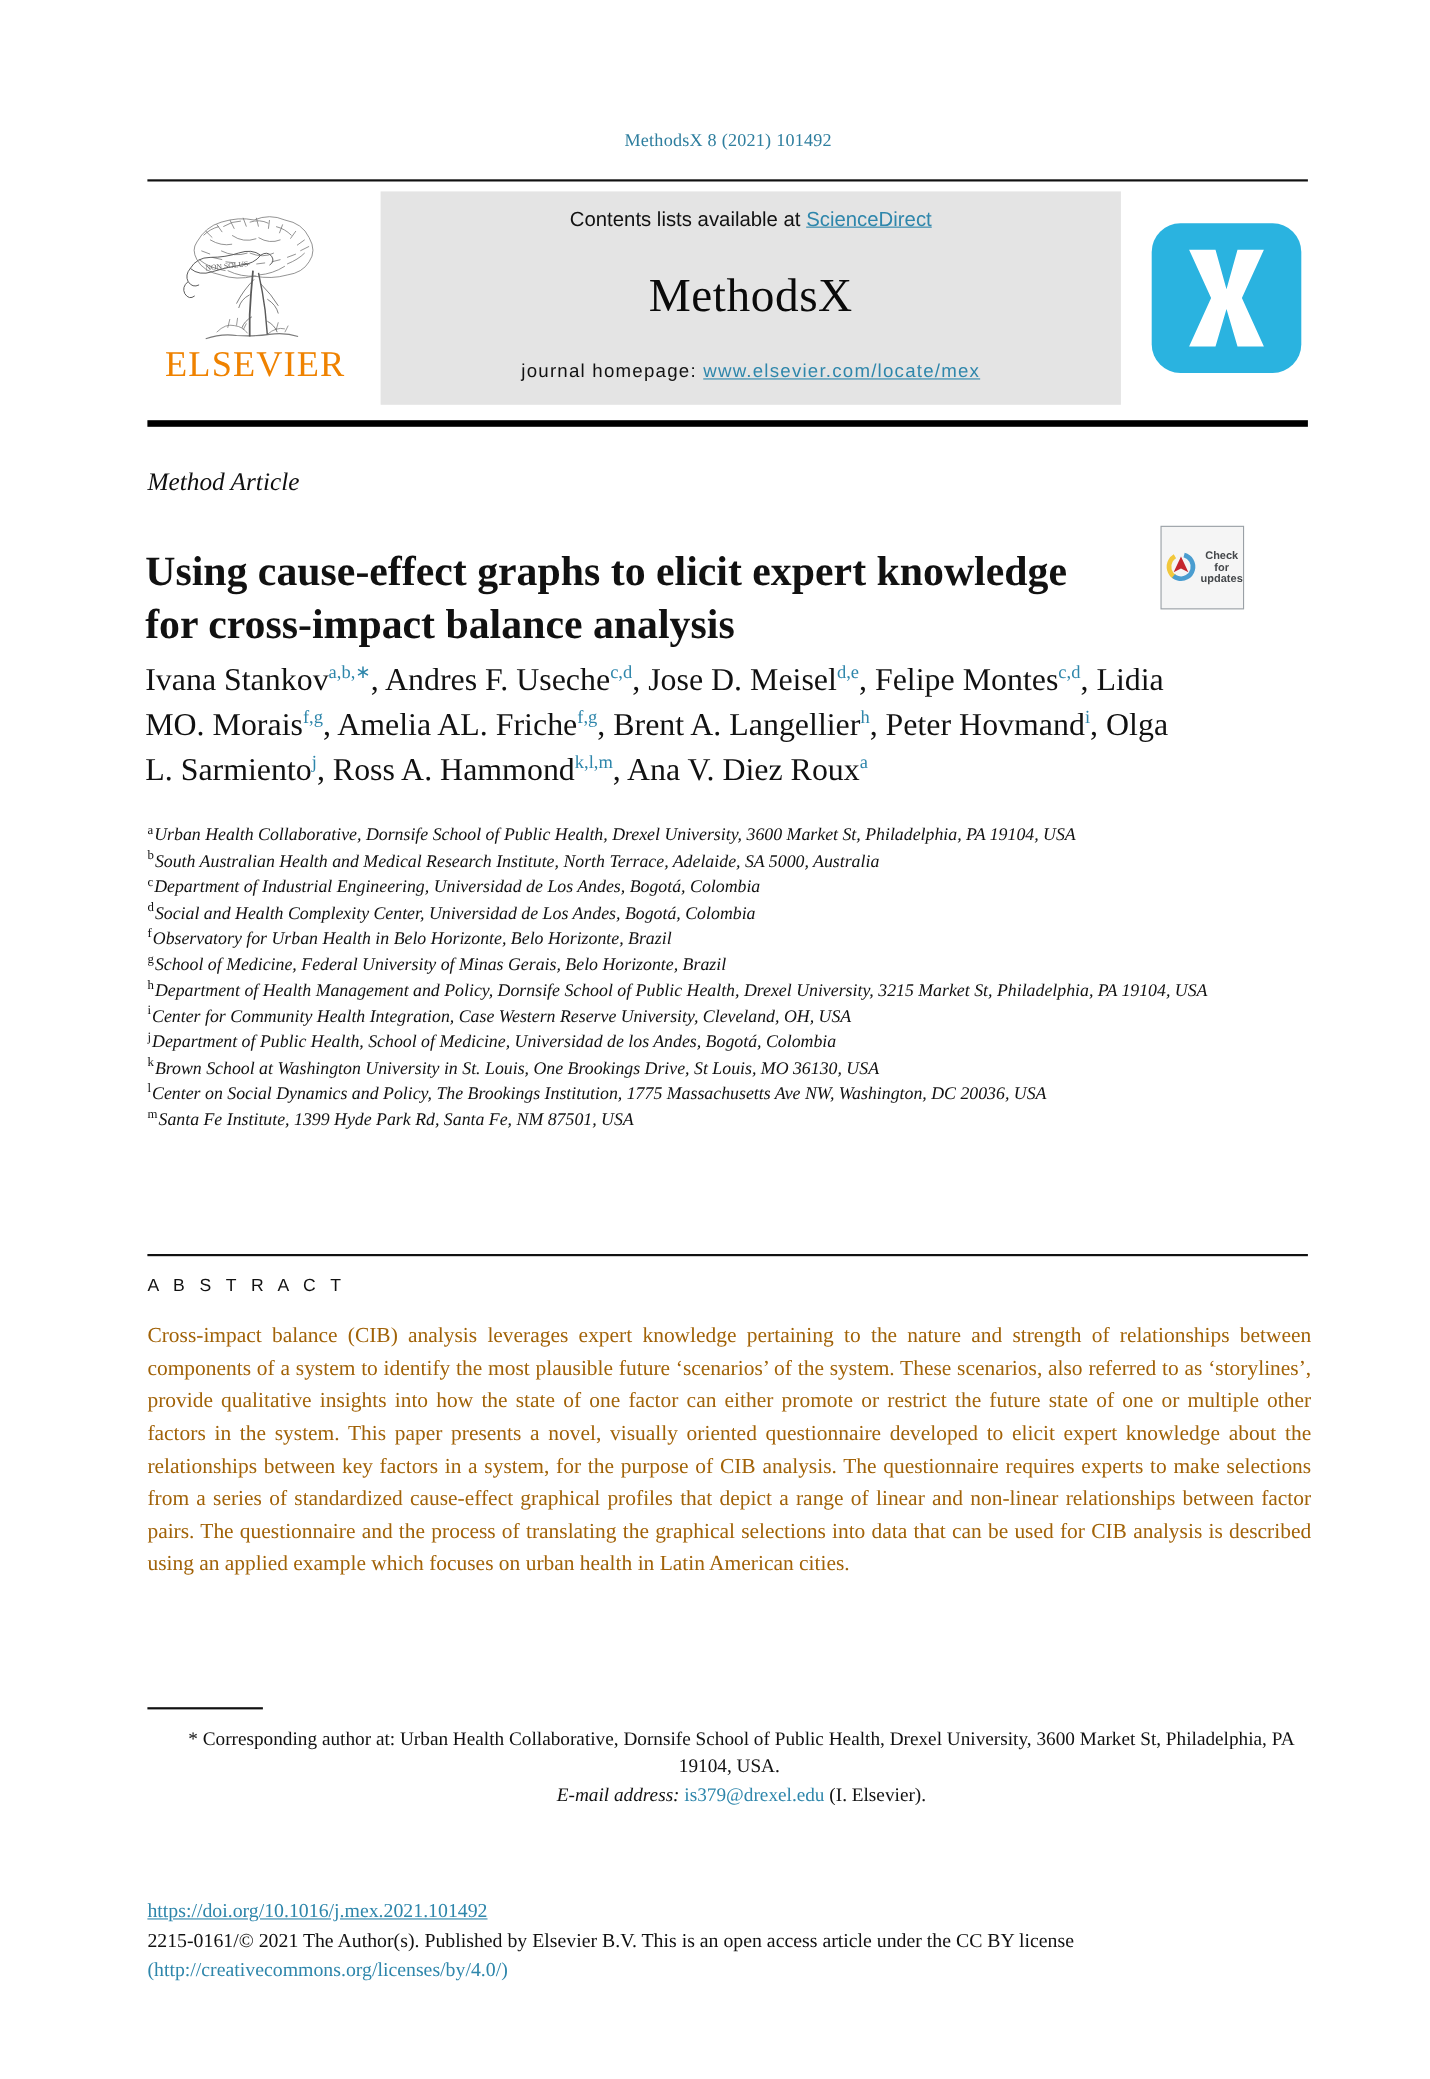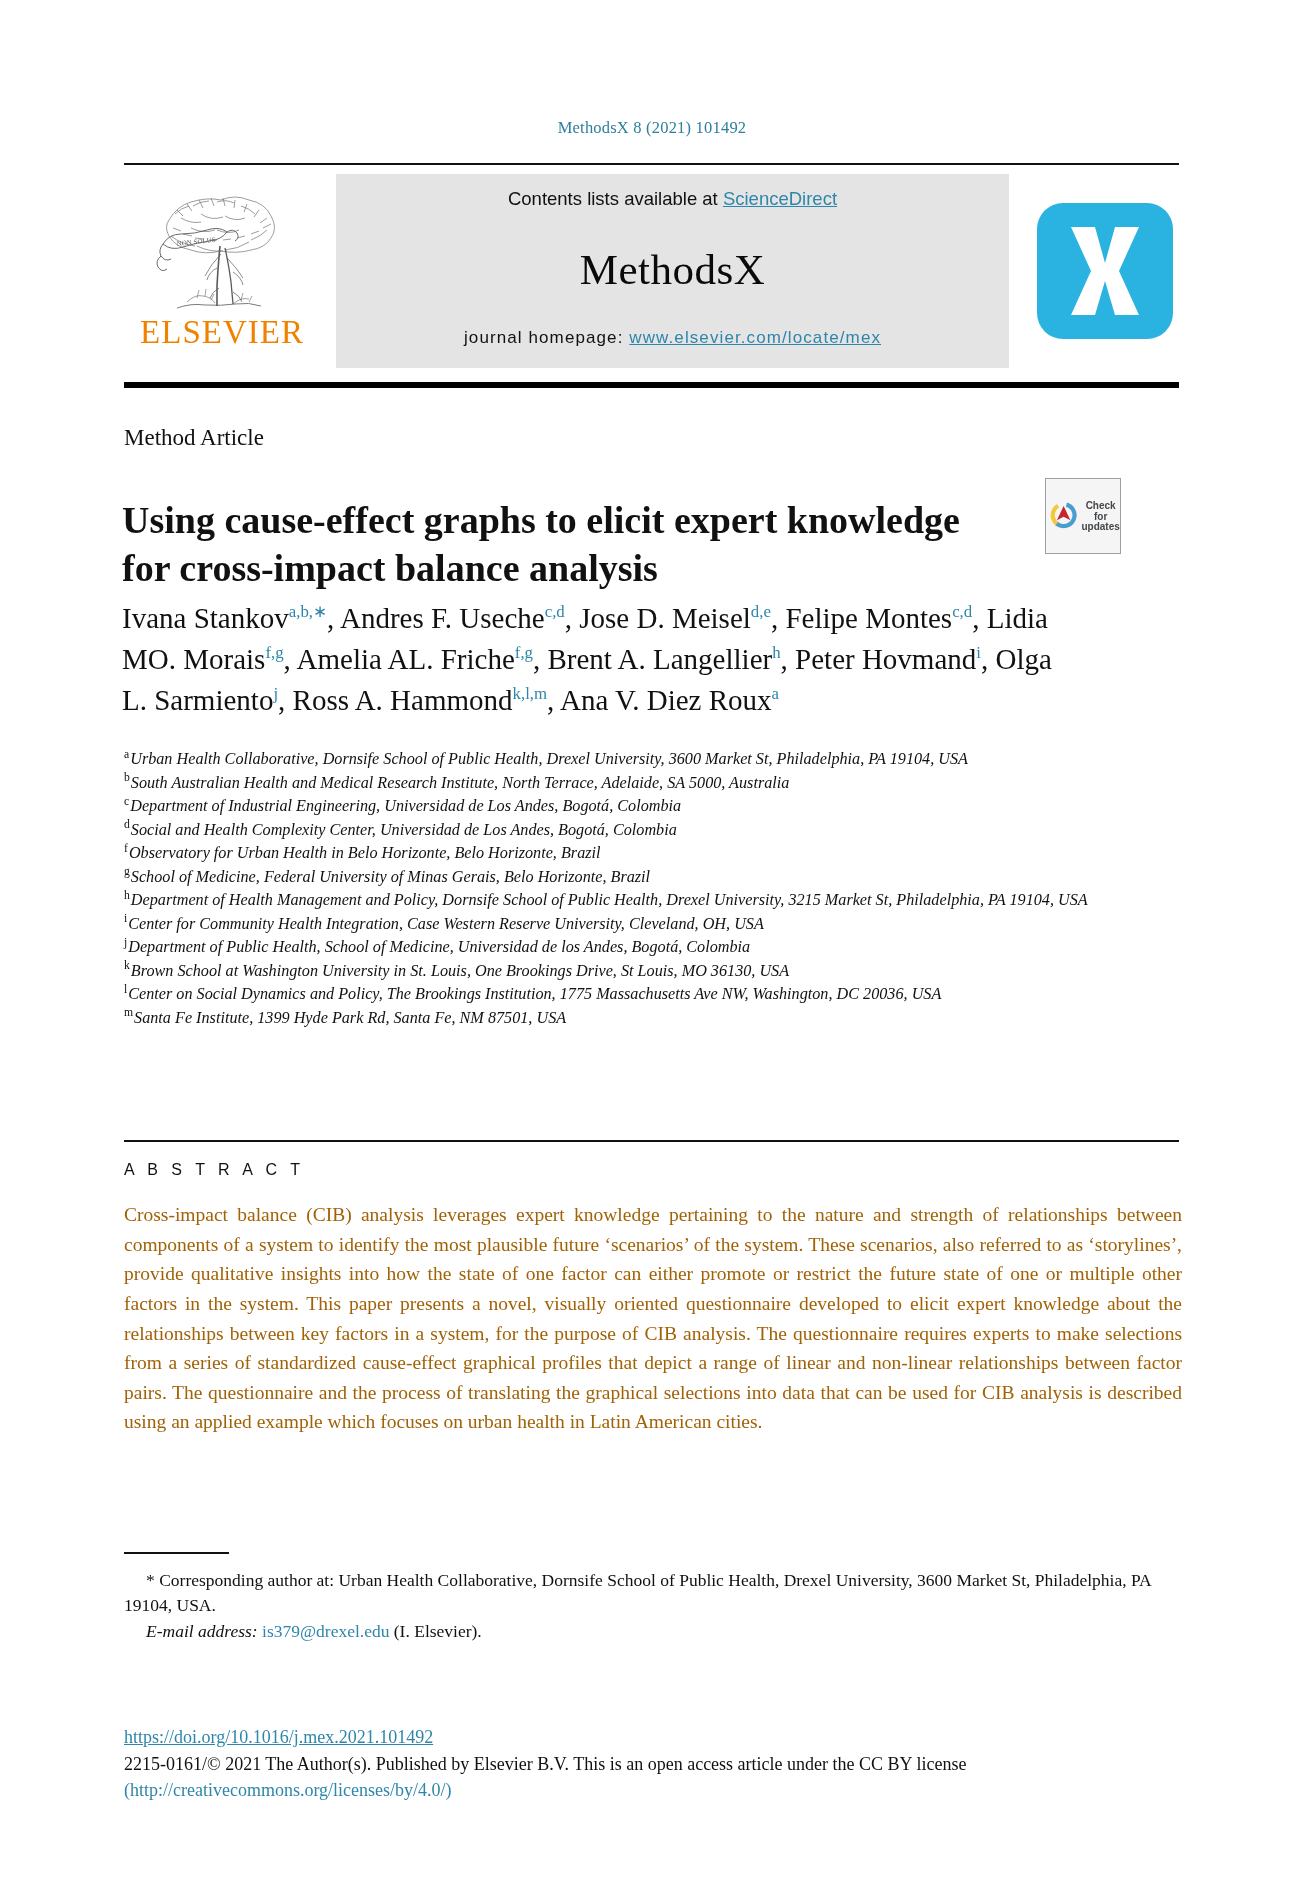--- a/index.html
+++ b/index.html
@@ -10,21 +10,21 @@
   body {
     width: 1300px;
     height: 1890px;
     font-family: "Liberation Serif", serif;
     color: #000000;
     position: relative;
     overflow: hidden;
   }
   .page {
     position: absolute;
-    left: 2px; top: 0;
+    left: 12px; top: 0;
     width: 1260px;
     height: 1890px;
     background: #fff;
   }
 
   
   .running-head {
     position: absolute;
     top: 118px;
     left: 0;
@@ -134,20 +134,21 @@
     background: #000;
   }
 
   
   .article-type {
     position: absolute;
     left: 122px;
     top: 425px;
     font-size: 23px;
     color: #111;
+    font-style: italic;
   }
   .title {
     position: absolute;
     left: 120px;
     top: 472px;
     width: 890px;
     font-size: 38px;
     line-height: 1.25;
     color: #111;
   }
@@ -251,20 +252,21 @@
     border-top: 2px solid #111;
   }
   .footnote {
     position: absolute;
     left: 122px;
     top: 1568px;
     width: 1058px;
     font-size: 17.5px;
     line-height: 1.45;
     color: #111;
+    text-align: center;
   }
   .footnote .indent { text-indent: 22px; }
   .footnote .email-label { font-style: italic; }
   .footnote a, .link {
     color: #2e86ab;
     text-decoration: none;
   }
 
   
   .bottom-block {

